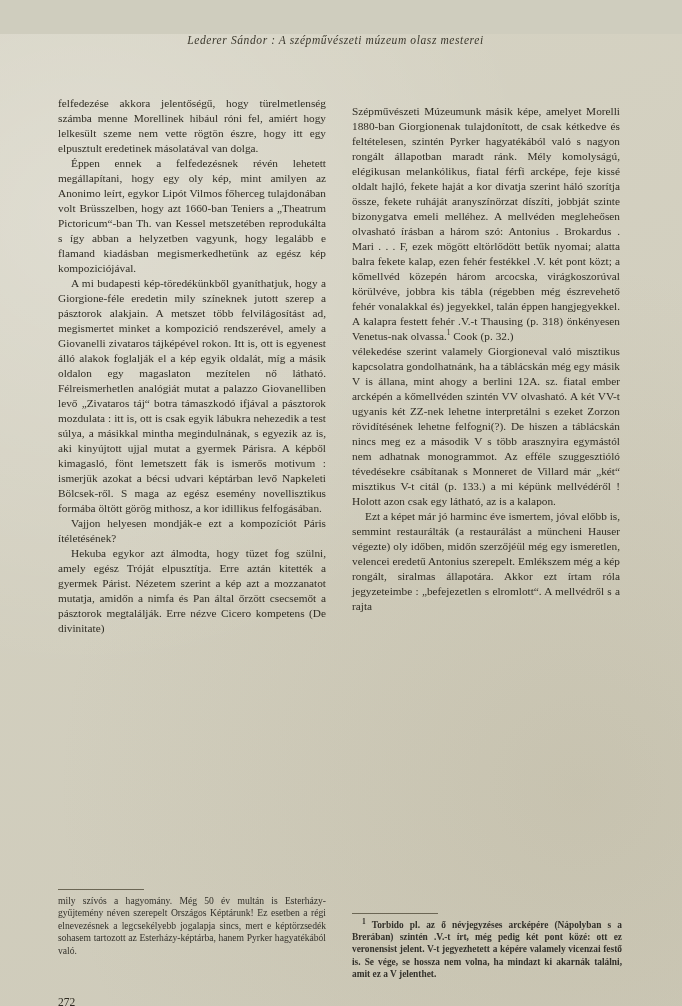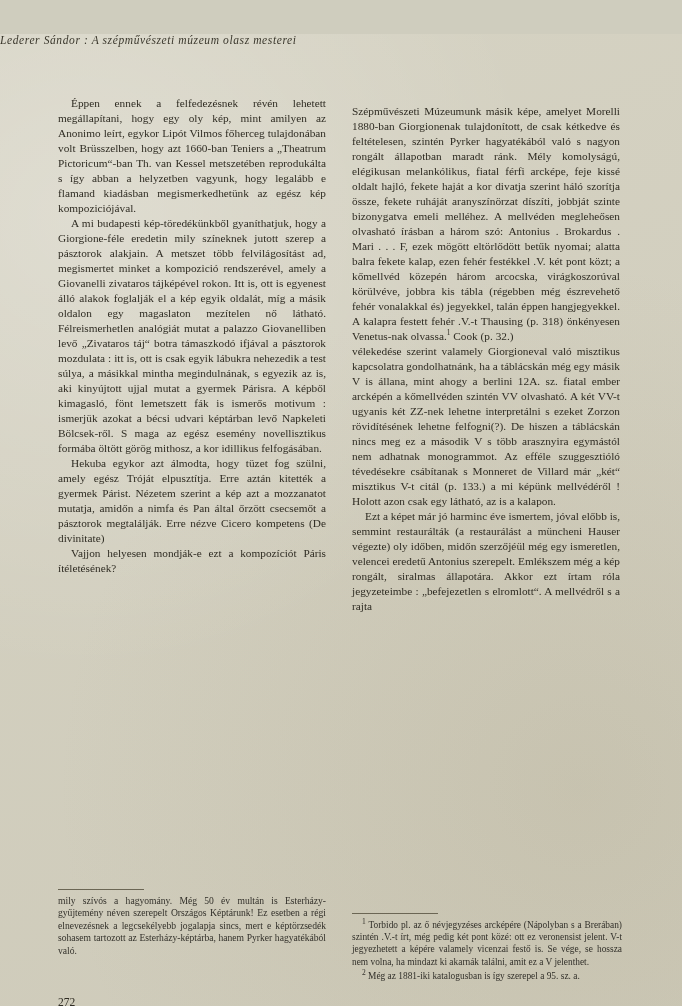--- a/index.html
+++ b/index.html
@@ -30,21 +30,21 @@
       radial-gradient(circle at 12% 18%, rgba(255,255,255,0.25), rgba(255,255,255,0) 45%),
       radial-gradient(circle at 85% 75%, rgba(160,150,120,0.18), rgba(255,255,255,0) 55%),
       linear-gradient(160deg, rgba(214,211,196,0.6), rgba(200,196,178,0.55));
     pointer-events: none;
   }
   .content {
     position: relative;
     z-index: 2;
   }
   .running-head {
-    text-align: left;
+    text-align: center;
     font-style: italic;
     font-size: 11.5px;
     letter-spacing: 0.6px;
     color: #3a372c;
     margin: 34px 11px 22px 0;
   }
   .col {
     width: 268px;
     font-size: 11.3px;
     line-height: 15.0px;
@@ -63,20 +63,21 @@
     width: 86px;
     height: 1px;
     background: #6b6654;
     margin: 7px 0 5px 0;
   }
   .footnotes {
     font-size: 9.4px;
     line-height: 12.2px;
     text-align: justify;
     color: #32302a;
+    font-weight: bold;
   }
   .footnotes p {
     margin: 0 0 2px 0;
     text-indent: 10px;
   }
   .fn-mark {
     font-size: 7.5px;
     vertical-align: super;
   }
   sup {
@@ -137,44 +138,44 @@
 </head>
 <body>
 
 <div class="page">
   <div class="content">
 
     <div class="running-head">Lederer Sándor : A szépművészeti múzeum olasz mesterei</div>
 
     <div class="col-left-block">
       <div class="col">
+        <p class="noindent">felfedezése akkora jelentőségű, hogy türelmetlenség számba menne Morellinek hibául róni fel, amiért hogy lelkesült szeme nem vette rögtön észre, hogy itt egy elpusztult eredetinek másolatával van dolga.</p>
         <p>Éppen ennek a felfedezésnek révén lehetett megállapítani, hogy egy oly kép, mint amilyen az Anonimo leírt, egykor Lipót Vilmos főherceg tulajdonában volt Brüsszelben, hogy azt 1660-ban Teniers a „Theatrum Pictoricum“-ban Th. van Kessel metszetében reprodukálta s így abban a helyzetben vagyunk, hogy legalább e flamand kiadásban megismerkedhetünk az egész kép kompoziciójával.</p>
         <p>A mi budapesti kép-töredékünkből gyaníthatjuk, hogy a Giorgione-féle eredetin mily színeknek jutott szerep a pásztorok alakjain. A metszet több felvilágosítást ad, megismertet minket a kompozició rendszerével, amely a Giovanelli zivataros tájképével rokon. Itt is, ott is egyenest álló alakok foglalják el a kép egyik oldalát, míg a másik oldalon egy magaslaton mezítelen nő látható. Félreismerhetlen analógiát mutat a palazzo Giovanelliben levő „Zivataros táj“ botra támaszkodó ifjával a pásztorok mozdulata : itt is, ott is csak egyik lábukra nehezedik a test súlya, a másikkal mintha megindulnának, s egyezik az is, aki kinyújtott ujjal mutat a gyermek Párisra. A képből kimagasló, fönt lemetszett fák is ismerős motivum : ismerjük azokat a bécsi udvari képtárban levő Napkeleti Bölcsek-ről. S maga az egész esemény novellisztikus formába öltött görög mithosz, a kor idillikus felfogásában.</p>
+        <p>Vajjon helyesen mondják-e ezt a kompozíciót Páris ítéletésének?</p>
         <p>Hekuba egykor azt álmodta, hogy tüzet fog szülni, amely egész Tróját elpusztítja. Erre aztán kitették a gyermek Párist. Nézetem szerint a kép azt a mozzanatot mutatja, amidőn a nimfa és Pan által őrzött csecsemőt a pásztorok megtalálják. Erre nézve Cicero kompetens (De divinitate)</p>
-        <p>Vajjon helyesen mondják-e ezt a kompozíciót Páris ítéletésének?</p>
       </div>
     </div>
 
     <div class="col-right-block">
       <div class="col">
         <p class="noindent"><span>Szépművészeti Múzeumunk másik képe, amelyet Morelli 1880-ban Giorgionenak tulajdonított, de csak kétkedve és feltételesen, szintén Pyrker hagyatékából való s nagyon rongált állapotban maradt ránk. Mély komolyságú, elégikusan melankólikus, fiatal férfi arcképe, feje kissé oldalt hajló, fekete haját a kor divatja szerint háló szorítja össze, fekete ruháját aranyszínörzat díszíti, jobbját szinte bizonygatva emeli melléhez. A mellvéden megleheősen olvasható írásban a három szó: Antonius . Brokardus . Mari . . . F, ezek mögött eltörlődött betűk nyomai; alatta balra fekete kalap, ezen fehér festékkel .V. két pont közt; a kőmellvéd közepén három arcocska, virágkoszorúval körülvéve, jobbra kis tábla (régebben még észrevehető fehér vonalakkal és) jegyekkel, talán éppen hangjegyekkel. A kalapra festett fehér .V.-t Thausing (p. 318) önkényesen Venetus-nak olvassa.</span><sup>1</sup> <span>Cook (p. 32.)</span></p>
         <p class="noindent">vélekedése szerint valamely Giorgioneval való misztikus kapcsolatra gondolhatnánk, ha a táblácskán még egy másik V is állana, mint ahogy a berlini 12A. sz. fiatal ember arcképén a kőmellvéden szintén VV olvasható. A két VV-t ugyanis két ZZ-nek lehetne interpretálni s ezeket Zorzon rövidítésének lehetne felfogni(?). De hiszen a táblácskán nincs meg ez a második V s több arasznyira egymástól nem adhatnak monogrammot. Az efféle szuggesztióló tévedésekre csábítanak s Monneret de Villard már „két“ misztikus V-t citál (p. 133.) a mi képünk mellvédéről ! Holott azon csak egy látható, az is a kalapon.</p>
         <p><span>Ezt a képet már jó harminc éve ismertem, jóval előbb is, semmint restaurálták (a restaurálást a müncheni Hauser végezte) oly időben, midőn szerzőjéül még egy ismeretlen, velencei eredetű Antonius szerepelt. Emlékszem még a kép rongált, siralmas állapotára. Akkor ezt írtam róla jegyzeteimbe : „befejezetlen s elromlott“. A mellvédről s a rajta</span></p>
       </div>
     </div>
 
     <div class="left-bottom-note">
       <div class="rule"></div>
       <p>mily szívós a hagyomány. Még 50 év multán is Esterházy-gyűjtemény néven szerepelt Országos Képtárunk! Ez esetben a régi elnevezésnek a legcsekélyebb jogalapja sincs, mert e képtörzsedék sohasem tartozott az Esterházy-képtárba, hanem Pyrker hagyatékából való.</p>
     </div>
 
     <div class="right-footnotes">
       <div class="footnote-rule"></div>
       <div class="footnotes">
         <p><sup class="fn-mark">1</sup> <span>Torbido pl. az ő névjegyzéses arcképére (Nápolyban s a Brerában) szintén .V.-t írt, még pedig két pont közé: ott ez veronensist jelent. V-t jegyezhetett a képére valamely vicenzai festő is. Se vége, se hossza nem volna, ha mindazt ki akarnák találni, amit ez a V jelenthet.</span></p>
-        <p><sup class="fn-mark">2</sup> <span>Még az 1881-iki katalogusban is így szerepel a 95. sz. a.</span></p>
       </div>
     </div>
 
     <div class="page-number">272</div>
 
   </div>
 </div>
 
 </body></html>

